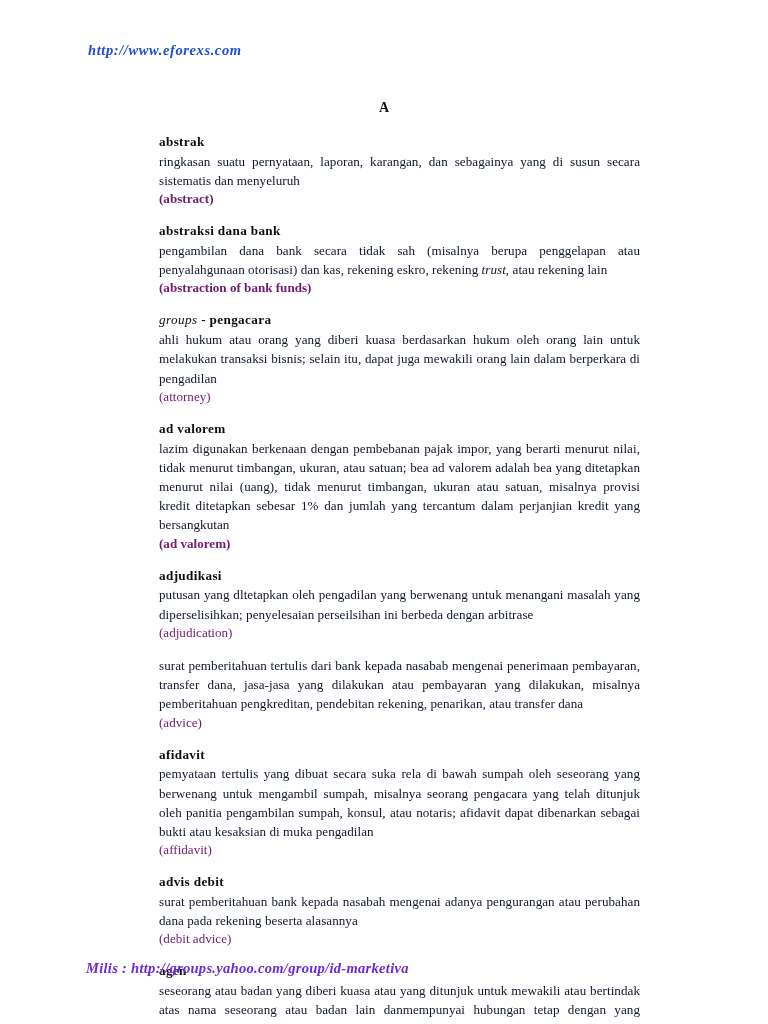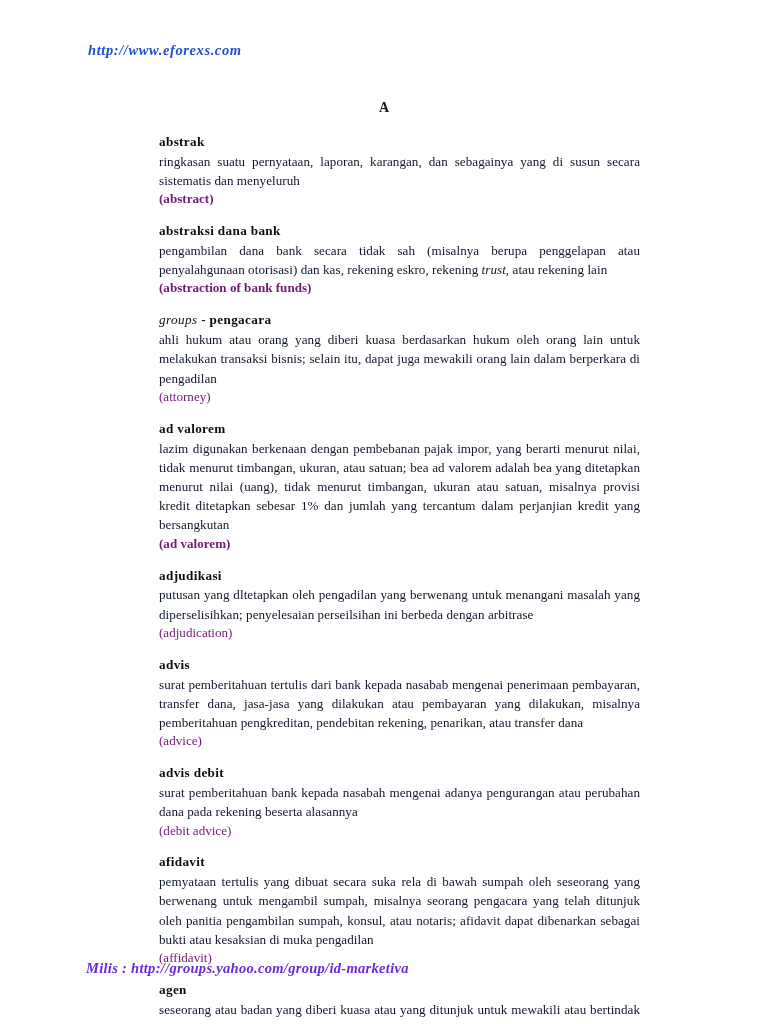--- a/index.html
+++ b/index.html
@@ -137,35 +137,34 @@
       <div class="translation bold">(ad valorem)</div>
     </div>
 
     <div class="entry">
       <div class="headword">adjudikasi</div>
       <div class="definition">putusan yang dltetapkan oleh pengadilan yang berwenang untuk menangani masalah yang diperselisihkan; penyelesaian perseilsihan ini berbeda dengan arbitrase</div>
       <div class="translation">(adjudication)</div>
     </div>
 
     <div class="entry">
-      <div class="headword">advis</div>
       <div class="definition">surat pemberitahuan tertulis dari bank kepada nasabab mengenai penerimaan pembayaran, transfer dana, jasa-jasa yang dilakukan atau pembayaran yang dilakukan, misalnya pemberitahuan pengkreditan, pendebitan rekening, penarikan, atau transfer dana</div>
       <div class="translation">(advice)</div>
+    </div>
+
+    <div class="entry">
+      <div class="headword">afidavit</div>
+      <div class="definition">pemyataan tertulis yang dibuat secara suka rela di bawah sumpah oleh seseorang yang berwenang untuk mengambil sumpah, misalnya seorang pengacara yang telah ditunjuk oleh panitia pengambilan sumpah, konsul, atau notaris; afidavit dapat dibenarkan sebagai bukti atau kesaksian di muka pengadilan</div>
+      <div class="translation">(affidavit)</div>
     </div>
 
     <div class="entry">
       <div class="headword">advis debit</div>
       <div class="definition">surat pemberitahuan bank kepada nasabah mengenai adanya pengurangan atau perubahan dana pada rekening beserta alasannya</div>
       <div class="translation">(debit advice)</div>
-    </div>
-
-    <div class="entry">
-      <div class="headword">afidavit</div>
-      <div class="definition">pemyataan tertulis yang dibuat secara suka rela di bawah sumpah oleh seseorang yang berwenang untuk mengambil sumpah, misalnya seorang pengacara yang telah ditunjuk oleh panitia pengambilan sumpah, konsul, atau notaris; afidavit dapat dibenarkan sebagai bukti atau kesaksian di muka pengadilan</div>
-      <div class="translation">(affidavit)</div>
     </div>
 
     <div class="entry">
       <div class="headword">agen</div>
       <div class="definition">seseorang atau badan yang diberi kuasa atau yang ditunjuk untuk mewakili atau bertindak atas nama seseorang atau badan lain danmempunyai hubungan tetap dengan yang diwakilinya; bank juga dapat bertindak sebagai agen dalam beberapa kegiatan seperti menjadi kustodian dan/atau wali amanat</div>
 
     </div>
 
   </div>
 

